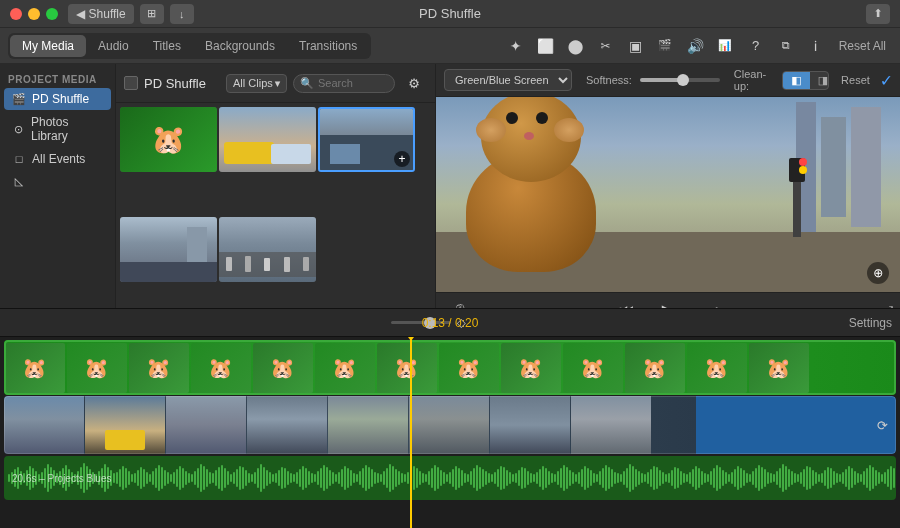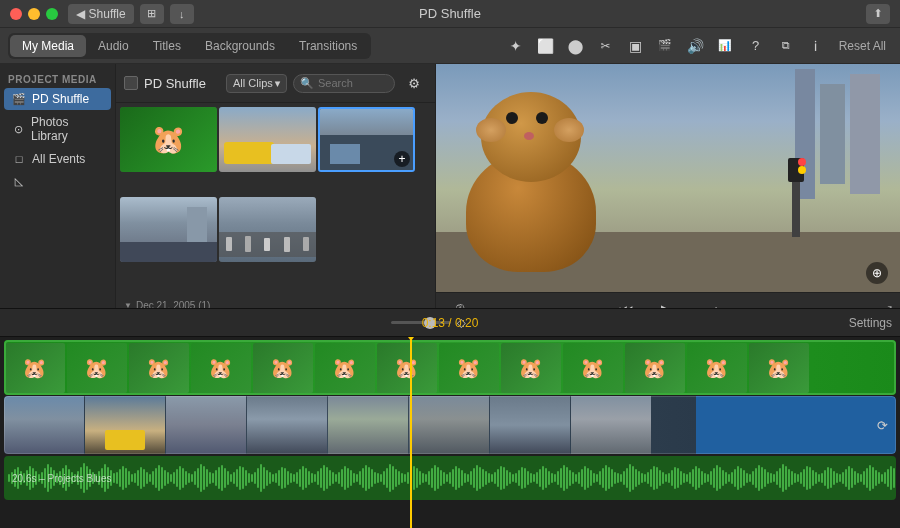--- a/index.html
+++ b/index.html
@@ -612,26 +612,39 @@
           <div style="position:absolute;bottom:5px;left:0;right:0;height:25px;background:rgba(80,80,80,0.6);display:flex;align-items:center;justify-content:space-around;">
             <div style="width:6px;height:14px;background:#bbb;border-radius:1px;"></div>
             <div style="width:6px;height:16px;background:#aaa;border-radius:1px;"></div>
             <div style="width:6px;height:13px;background:#ccc;border-radius:1px;"></div>
             <div style="width:6px;height:15px;background:#bbb;border-radius:1px;"></div>
             <div style="width:6px;height:14px;background:#aaa;border-radius:1px;"></div>
           </div>
         </div>
       </div>
 
-      <div class="date-divider">Dec 21, 2005  (1)</div>
     </div>
   </div>
 
   <div class="preview-panel">
 
+    <div class="preview-toolbar">
+      <select class="preview-select">
+        <option>Green/Blue Screen</option>
+      </select>
+      <span class="softness-label">Softness:</span>
+      <input type="range" class="softness-slider" min="0" max="100" value="55" style="">
+      <span class="cleanup-label">Clean-up:</span>
+      <div class="seg-btn-group">
+        <button class="seg-btn active">◧</button>
+        <button class="seg-btn">◨</button>
+      </div>
+      <button class="reset-btn">Reset</button>
+      <span class="check-icon">✓</span>
+    </div>
 
     <div class="preview-video">
 
       <div style="width:100%;height:100%;position:relative;overflow:hidden;">
 
         <div style="position:absolute;top:0;left:0;right:0;bottom:0;background:linear-gradient(180deg, #7a9aba 0%, #9ab0c8 25%, #b0b898 55%, #888070 100%);"></div>
 
         <div style="position:absolute;top:10px;right:20px;width:30px;height:120px;background:#9098a8;"></div>
         <div style="position:absolute;top:20px;right:55px;width:25px;height:100px;background:#8090a0;"></div>
         <div style="position:absolute;top:5px;right:85px;width:20px;height:130px;background:#7888a0;"></div>

